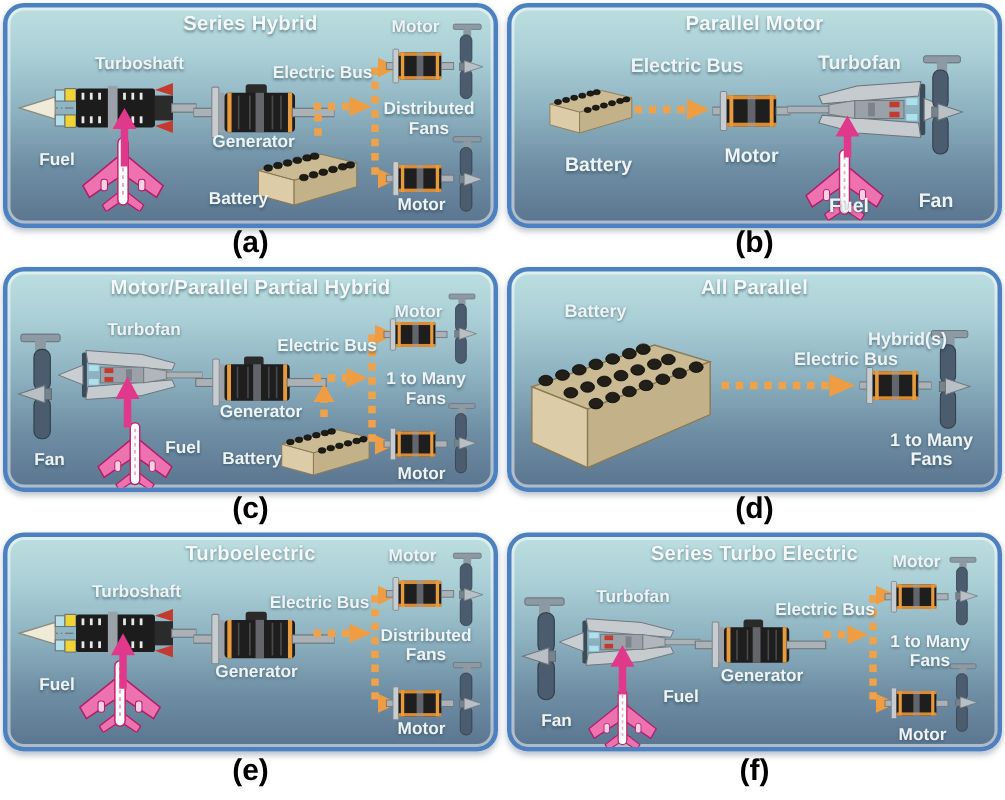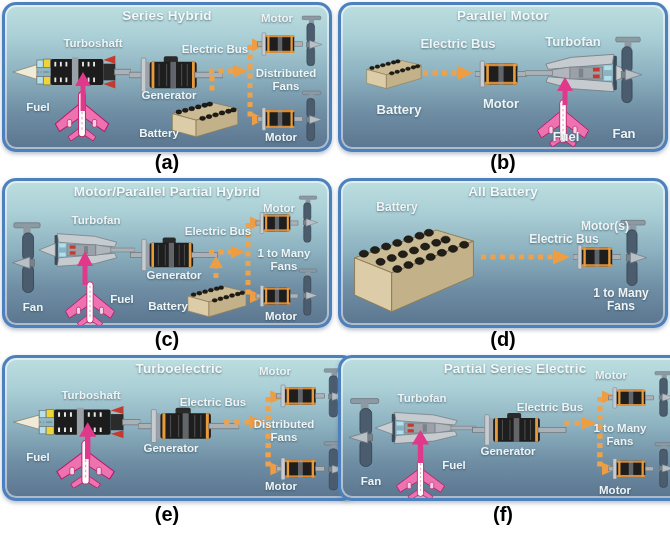--- a/index.html
+++ b/index.html
@@ -1,21 +1,21 @@
 <!DOCTYPE html>
 <html><head>
 <meta charset="utf-8">
 <style>
   html,body{margin:0;padding:0;background:#fff;}
   #fig{position:relative;width:670px;height:533px;background:#fff;
        font-family:"Liberation Sans",sans-serif;overflow:hidden;}
   .panel{position:absolute;width:324px;border:3px solid #4d80bf;border-radius:14px;
          background:linear-gradient(180deg,#bcdedf 0%,#aacfd6 22%,#8db2c0 48%,#6e8da3 75%,#5b7690 100%);
          box-shadow:0 2px 4px rgba(90,110,130,.45), inset 0 0 0 2px rgba(255,255,255,.5);}
-  .h150{height:144px;} .h146{height:140px;padding-left:24px;}
+  .h150{height:144px;} .h146{height:140px;}
   .scene{position:absolute;left:0;top:0;width:100%;height:100%;}
   .ptitle{position:absolute;left:0;right:0;top:3px;text-align:center;font-size:13.5px;
           font-weight:bold;color:#f3f8f8;text-shadow:0 1px 2px rgba(30,55,70,.55);letter-spacing:.2px;}
   .lbl{position:absolute;font-size:11.5px;font-weight:bold;color:#eef4f5;text-align:center;
        line-height:1.1;text-shadow:0 1px 2px rgba(30,55,70,.55);}
   .lbl.big{font-size:13px;} .lbl.mid{font-size:12px;}
   .caption{position:absolute;width:330px;text-align:center;font-size:20px;font-weight:bold;color:#000;}
 </style>
 </head>
 <body>
@@ -275,24 +275,24 @@
   <div class="panel h150" style="left:338px;top:178px;">
     <svg class="scene" viewBox="0 0 324 144" preserveAspectRatio="none">
       <use href="#sym-battery-large" x="8" y="40" width="130" height="96"></use>
       <g stroke="#f0a24a" stroke-width="5" stroke-dasharray="5 4.5" fill="none">
         <line x1="140" y1="76" x2="212" y2="76"></line>
       </g>
       <polygon points="212,68.5 229,76 212,83.5" fill="#ef9d43"></polygon>
       <use href="#sym-motor" x="232" y="59" width="48" height="34"></use>
       <use href="#sym-fanspinner" x="276" y="38" width="32" height="76"></use>
     </svg>
-    <div class="ptitle">All Battery</div>
+    <div class="ptitle">All Parallel</div>
     <div class="lbl mid" style="left:26px;top:20px;width:60px;">Battery</div>
     <div class="lbl mid" style="left:168px;top:52px;width:110px;">Electric Bus</div>
-    <div class="lbl mid" style="left:226px;top:39px;width:76px;">Motor(s)</div>
+    <div class="lbl mid" style="left:226px;top:39px;width:76px;">Hybrid(s)</div>
     <div class="lbl mid" style="left:240px;top:106px;width:80px;">1 to Many Fans</div>
   </div>
   <div class="caption" style="left:338px;top:328px;">(d)</div>
 
   <div class="panel h146" style="left:2px;top:355px;">
     <svg class="scene" viewBox="0 0 324 144" preserveAspectRatio="none">
       <use href="#sym-turboshaft" x="6" y="47" width="120" height="38"></use>
       <use href="#sym-plane" x="44" y="84" width="62" height="50"></use>
       <g>
         <line x1="77" y1="104" x2="77" y2="78" stroke="#e0388a" stroke-width="5"></line>
@@ -341,21 +341,21 @@
       <g fill="#ef9d43">
         <polygon points="224,60.5 238,67 224,73.5"></polygon>
         <polygon points="243,33.5 257,40 243,46.5"></polygon>
         <polygon points="243,107.5 257,114 243,120.5"></polygon>
       </g>
       <use href="#sym-motor" x="248" y="27" width="44" height="28"></use>
       <use href="#sym-fanspinner" x="288" y="13" width="26" height="54"></use>
       <use href="#sym-motor" x="248" y="100" width="44" height="28"></use>
       <use href="#sym-fanspinner" x="288" y="86" width="26" height="54"></use>
     </svg>
-    <div class="ptitle">Partial Series Electric</div>
+    <div class="ptitle">Series Turbo Electric</div>
     <div class="lbl" style="left:10px;top:117px;width:40px;">Fan</div>
     <div class="lbl" style="left:44px;top:34px;width:74px;">Turbofan</div>
     <div class="lbl" style="left:90px;top:101px;width:46px;">Fuel</div>
     <div class="lbl" style="left:120px;top:87px;width:94px;">Generator</div>
     <div class="lbl" style="left:156px;top:43px;width:106px;">Electric Bus</div>
     <div class="lbl" style="left:240px;top:11px;width:60px;">Motor</div>
     <div class="lbl" style="left:238px;top:64px;width:82px;">1 to Many Fans</div>
     <div class="lbl" style="left:244px;top:126px;width:60px;">Motor</div>
   </div>
   <div class="caption" style="left:338px;top:503px;">(f)</div>

